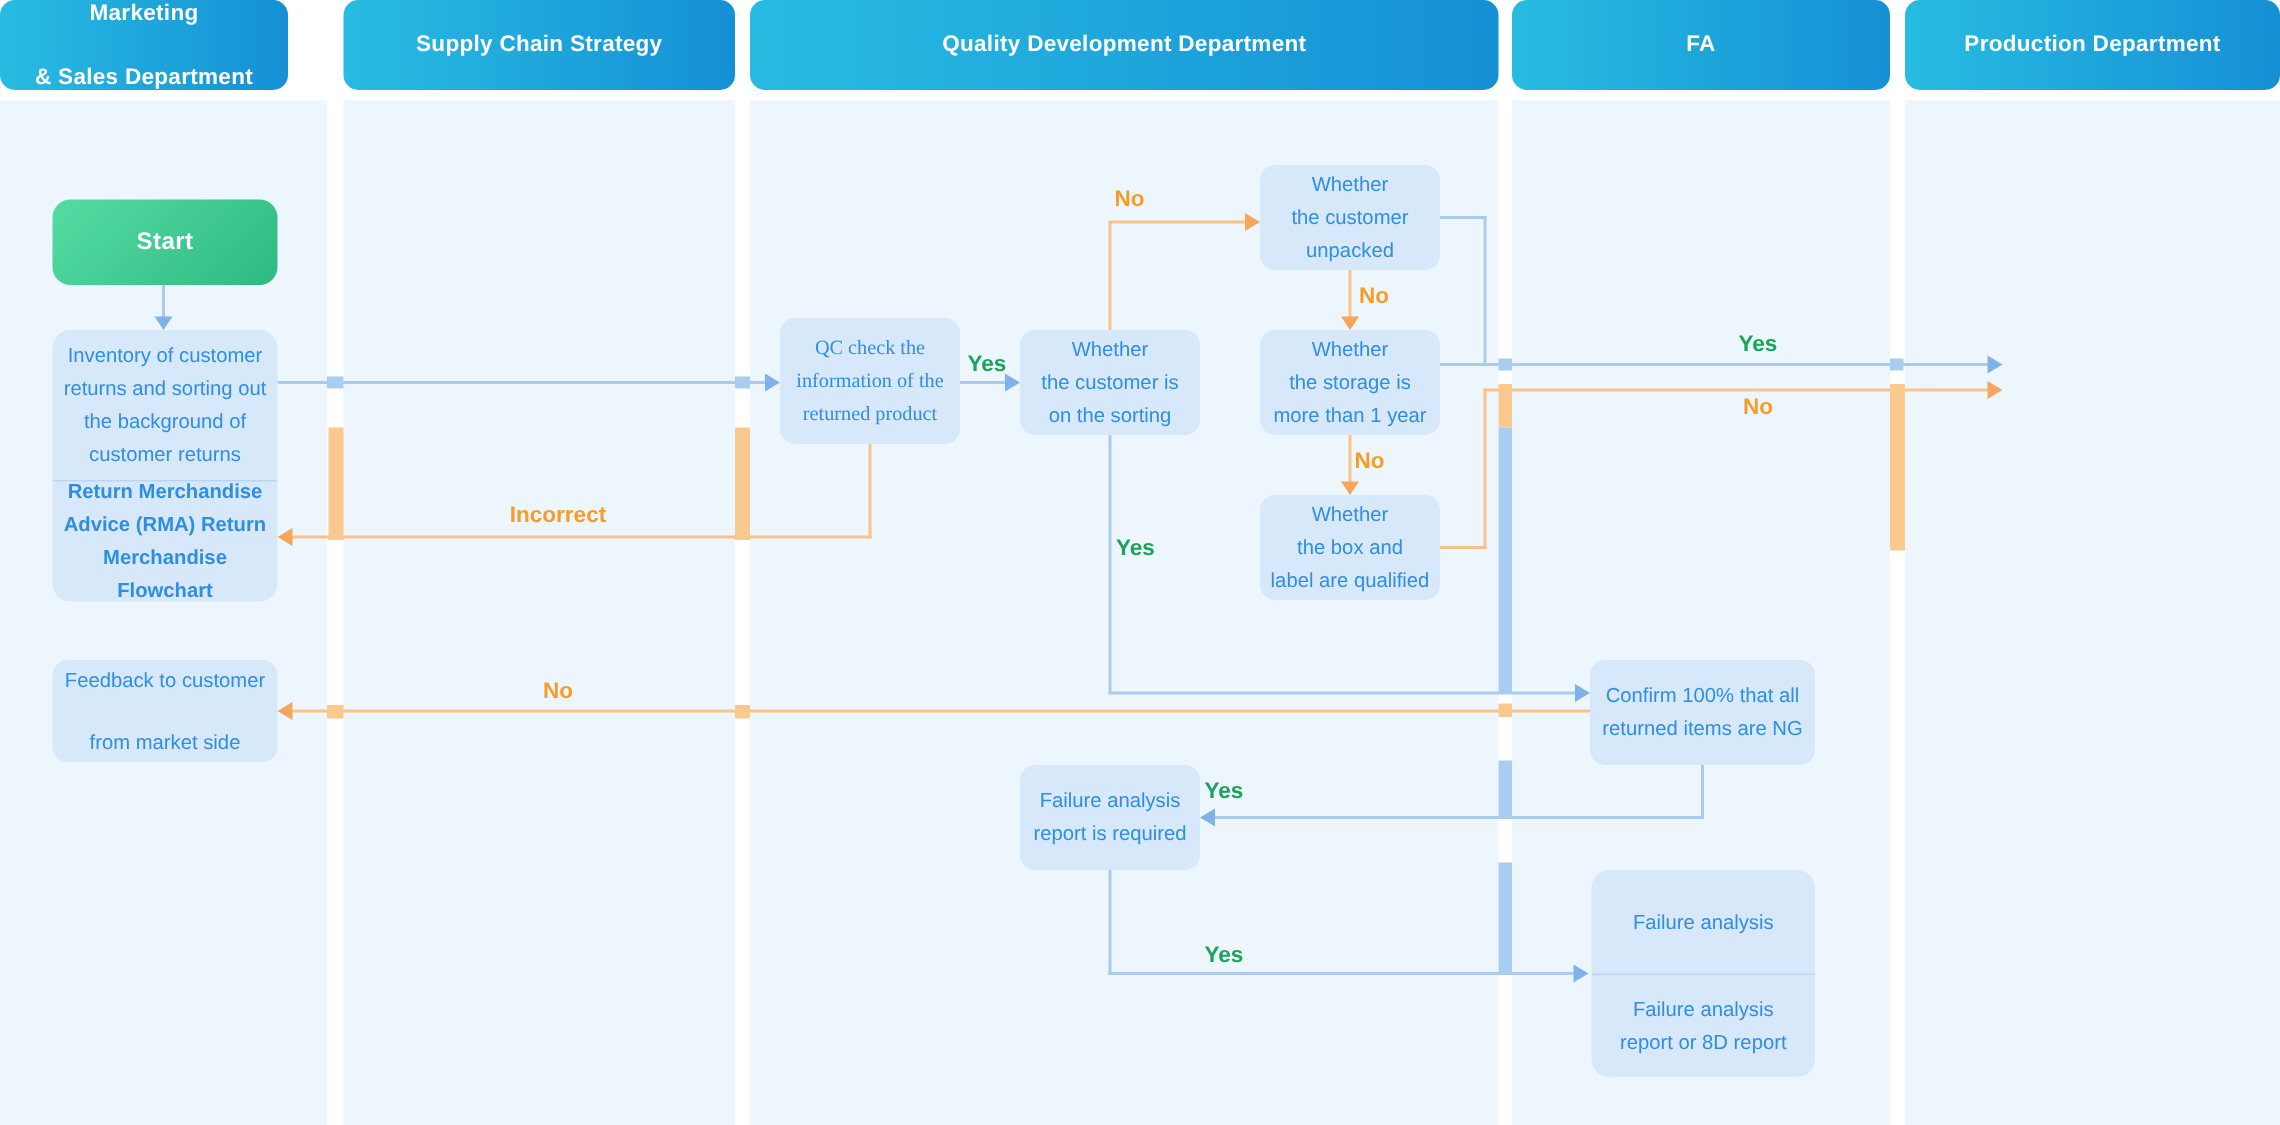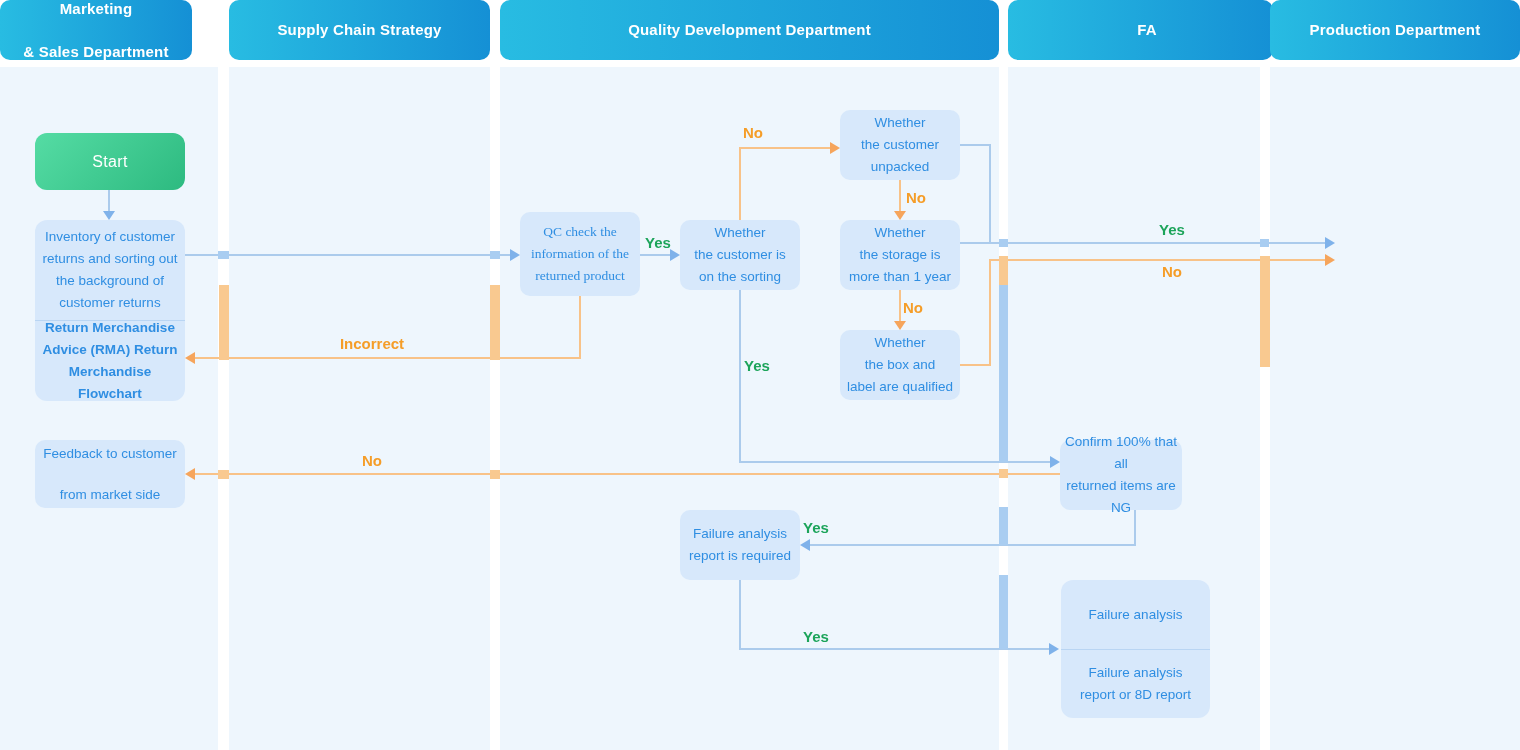--- a/index.html
+++ b/index.html
@@ -23,21 +23,21 @@
   .node-pair{position:absolute;background:#d7e8fb;border-radius:12px;overflow:hidden;}
   .pair-cell{
     display:flex;flex-direction:column;align-items:center;justify-content:center;
     color:#2f8ee2;font-size:13.5px;line-height:22px;text-align:center;
   }
   .pair-cell + .pair-cell{border-top:1px solid #b9d5f3;}
   .start-node{
     position:absolute;border-radius:12px;
     background:linear-gradient(135deg,#55dca4,#2dba80);
     display:flex;align-items:center;justify-content:center;
-    color:#ffffff;font-weight:normal;font-size:16px;letter-spacing:.3px;
+    color:#ffffff;font-weight:bold;font-size:16px;letter-spacing:.3px;
   }
   .seg{position:absolute;}
   .seg.blue{background:#abcbec;}
   .seg.orange{background:#f8c288;}
   .h{height:2px;} .v{width:2px;}
   .ah{position:absolute;width:0;height:0;}
   .ah.right.blue2{border-top:6px solid transparent;border-bottom:6px solid transparent;border-left:10px solid #7fb2ea;background:none;}
   .ah.left.blue2{border-top:6px solid transparent;border-bottom:6px solid transparent;border-right:10px solid #7fb2ea;background:none;}
   .ah.down.blue2{border-left:6px solid transparent;border-right:6px solid transparent;border-top:9px solid #7fb2ea;background:none;}
   .ah.right.orange2{border-top:6px solid transparent;border-bottom:6px solid transparent;border-left:10px solid #f6a55c;background:none;}
@@ -67,21 +67,21 @@
   <div class="lane-header" style="left:0;width:192px;gap:21px;">
     <div>Marketing</div>
     <div>&amp; Sales Department</div>
   </div>
   <div class="lane-header" style="left:229px;width:261px;">
     <div>Supply Chain Strategy</div>
   </div>
   <div class="lane-header" style="left:500px;width:499px;">
     <div>Quality Development Department</div>
   </div>
-  <div class="lane-header" style="left:1008px;width:252px;padding-left:13px;">
+  <div class="lane-header" style="left:1008px;width:252px;">
     <div>FA</div>
   </div>
   <div class="lane-header" style="left:1270px;width:250px;">
     <div>Production Department</div>
   </div>
 
   <div class="seg blue v" style="left:108px;top:190px;height:24px;"></div>
   <div class="ah down blue2" style="left:103px;top:211px;"></div>
 
   <div class="seg blue h" style="left:185px;top:254px;width:327px;"></div>
@@ -191,21 +191,21 @@
     <div>the storage is</div>
     <div>more than 1 year</div>
   </div>
 
   <div class="node" style="left:840px;top:330px;width:120px;height:70px;">
     <div>Whether</div>
     <div>the box and</div>
     <div>label are qualified</div>
   </div>
 
-  <div class="node" style="left:1060px;top:440px;width:122px;height:70px;">
+  <div class="node" style="left:1060px;top:440px;width:150px;height:70px;">
     <div>Confirm 100% that all</div>
     <div>returned items are NG</div>
   </div>
 
   <div class="node" style="left:680px;top:510px;width:120px;height:70px;">
     <div>Failure analysis</div>
     <div>report is required</div>
   </div>
 
   <div class="node-pair" style="left:1061px;top:580px;width:149px;height:138px;">

